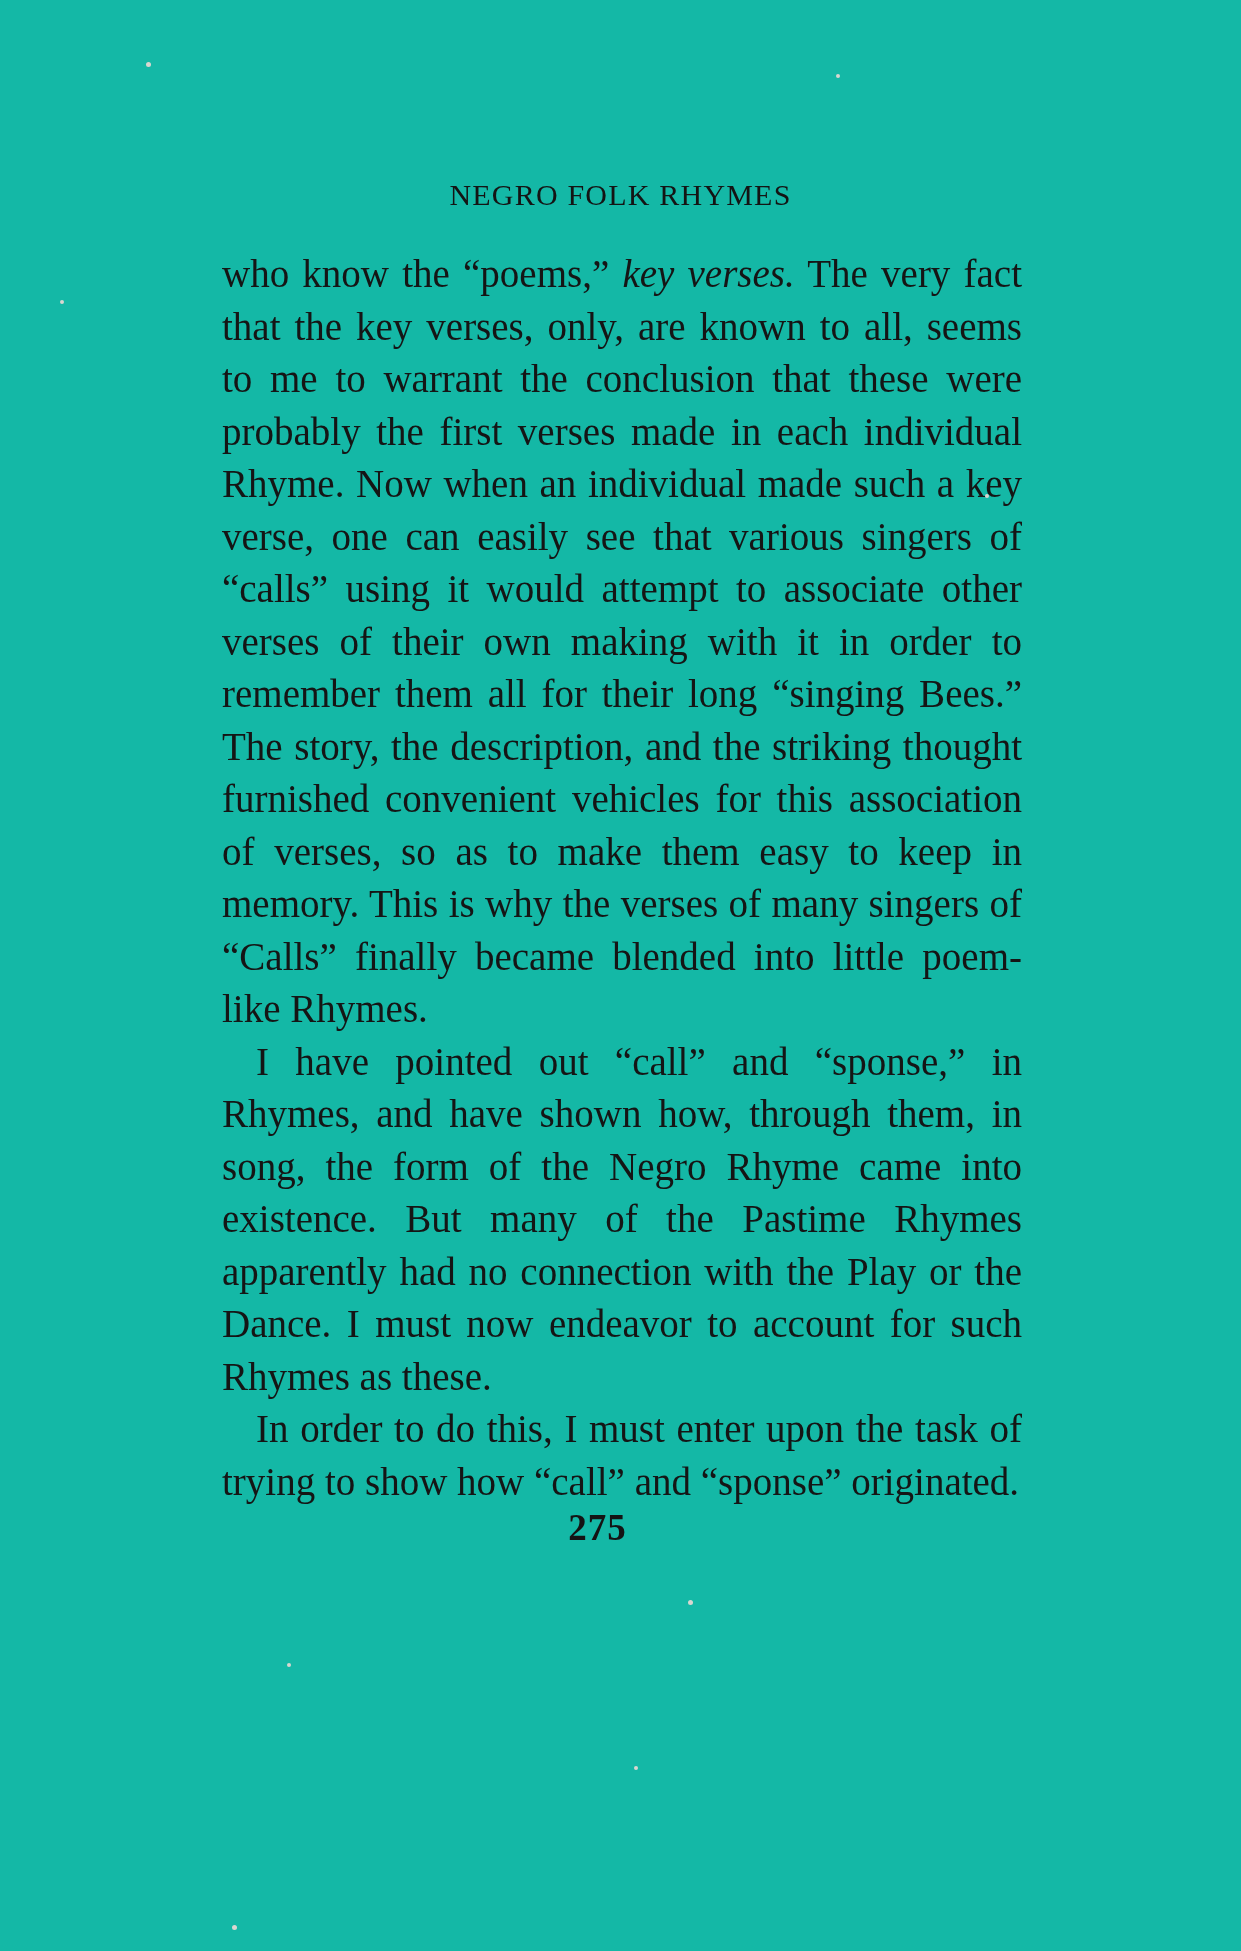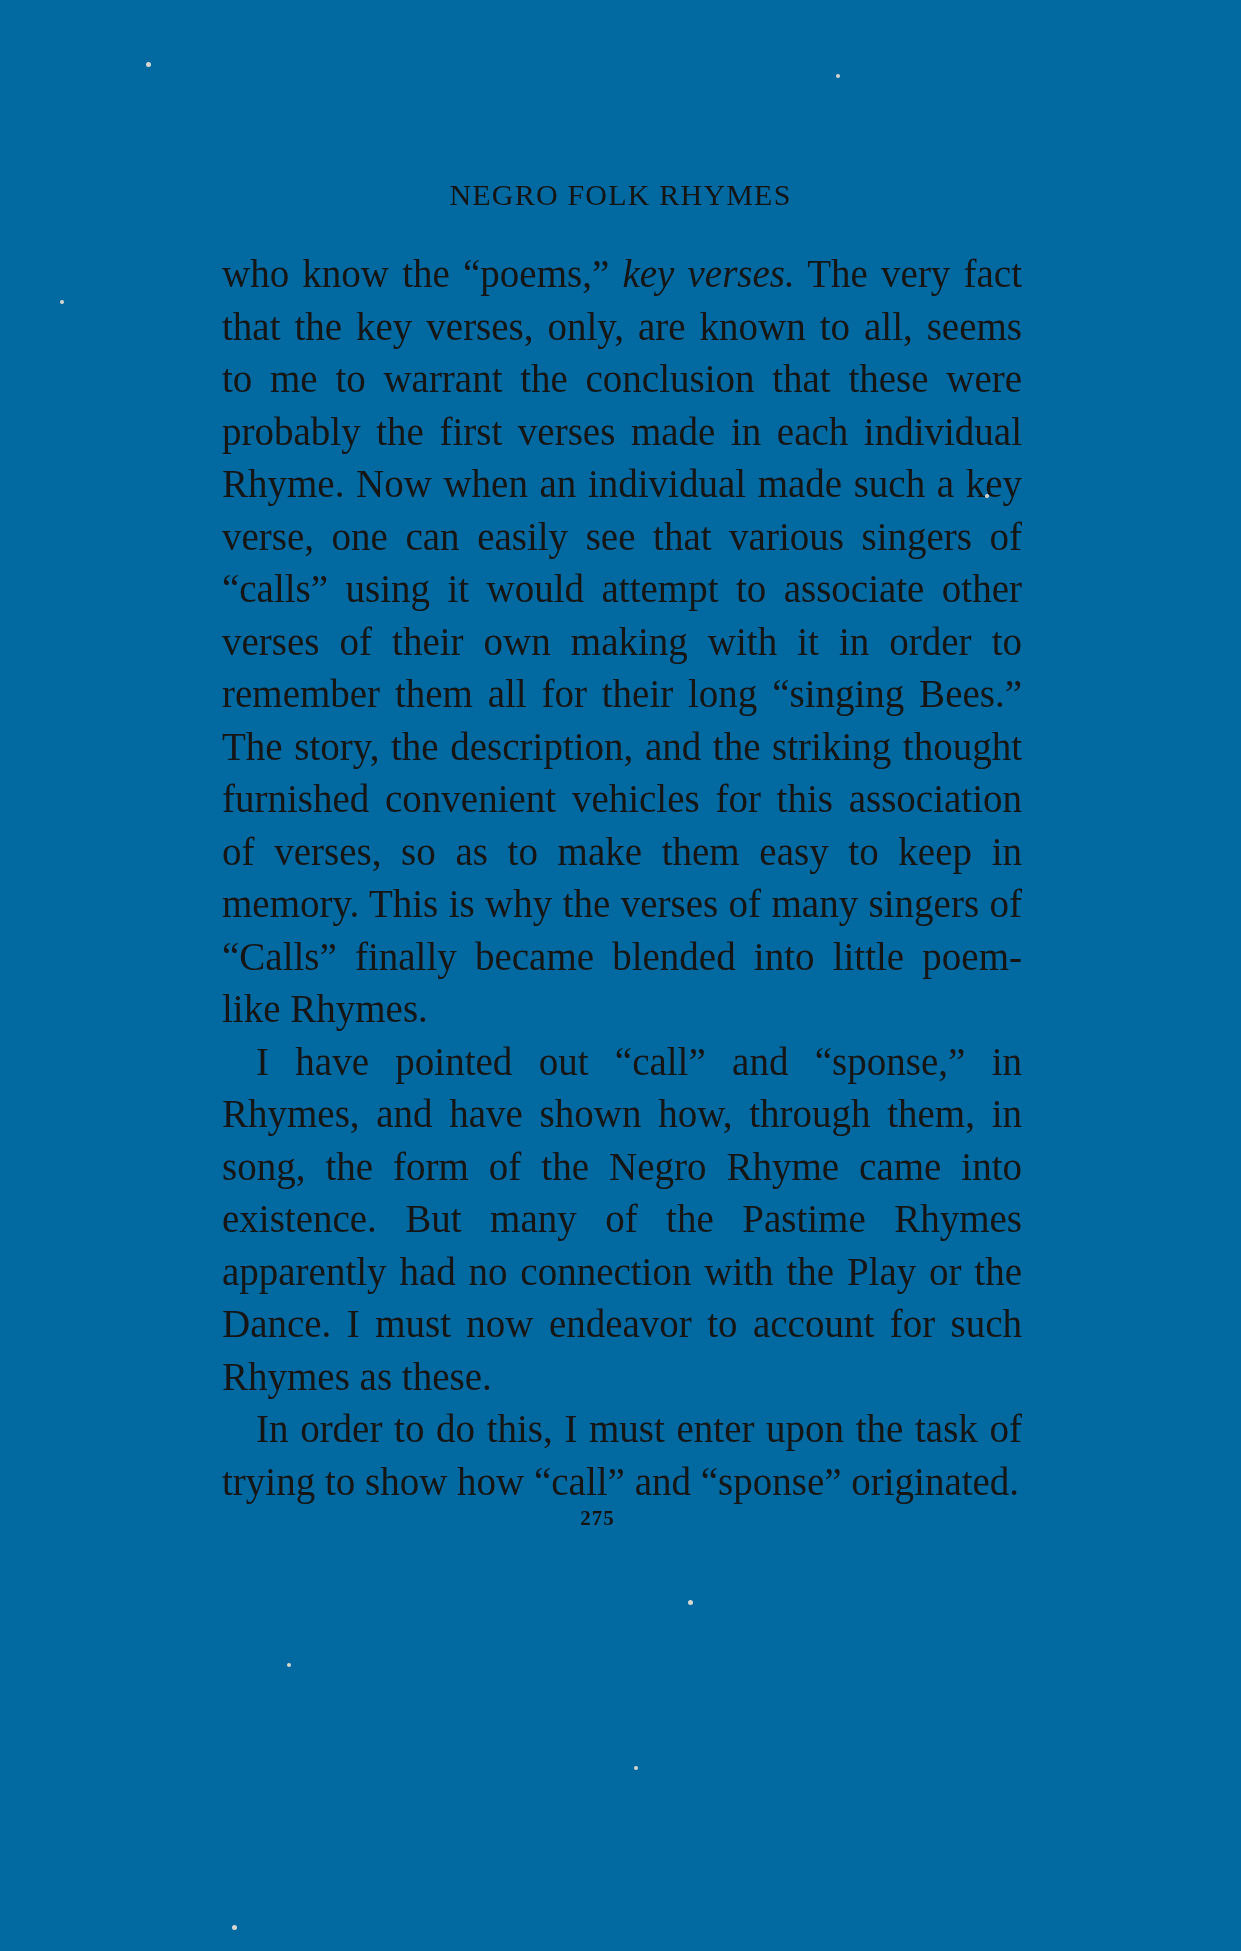--- a/index.html
+++ b/index.html
@@ -14,21 +14,21 @@
     color: #1a1a1a;
     position: relative;
     overflow: hidden;
   }
   .page {
     position: absolute;
     top: 0;
     left: 0;
     width: 1241px;
     height: 1951px;
-    background: #0369a1;
+    background: #14b8a6;
   }
   .running-head {
     position: absolute;
     top: 178px;
     left: 0;
     width: 1241px;
     text-align: center;
     font-size: 30px;
     letter-spacing: 1.2px;
     color: #141414;
@@ -53,21 +53,21 @@
   }
   .it {
     font-style: italic;
   }
   .folio {
     position: absolute;
     top: 1506px;
     left: 0;
     width: 1195px;
     text-align: center;
-    font-size: 21px;
+    font-size: 37px;
     font-weight: 700;
     letter-spacing: 1px;
     color: #141414;
   }
   
   .speck {
     position: absolute;
     background: #d9d6d0;
     border-radius: 50%;
   }

